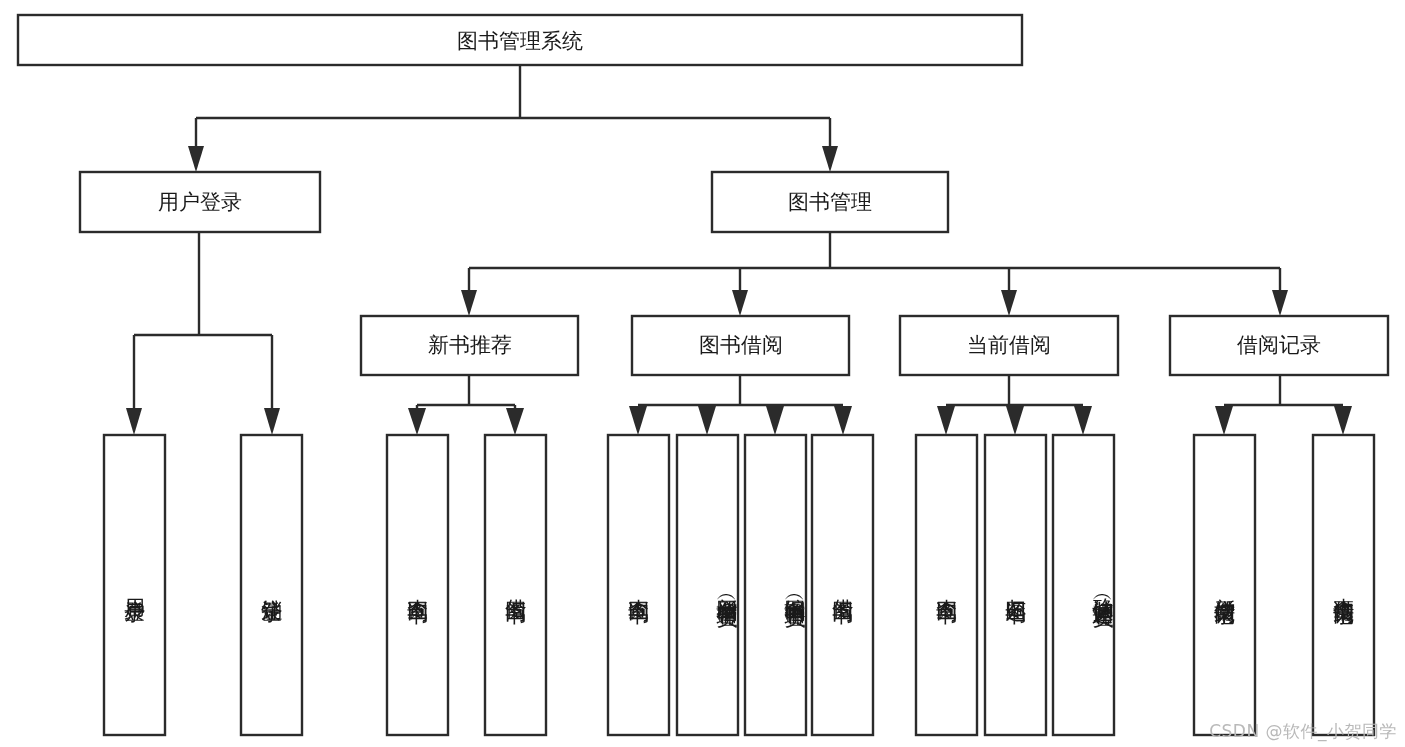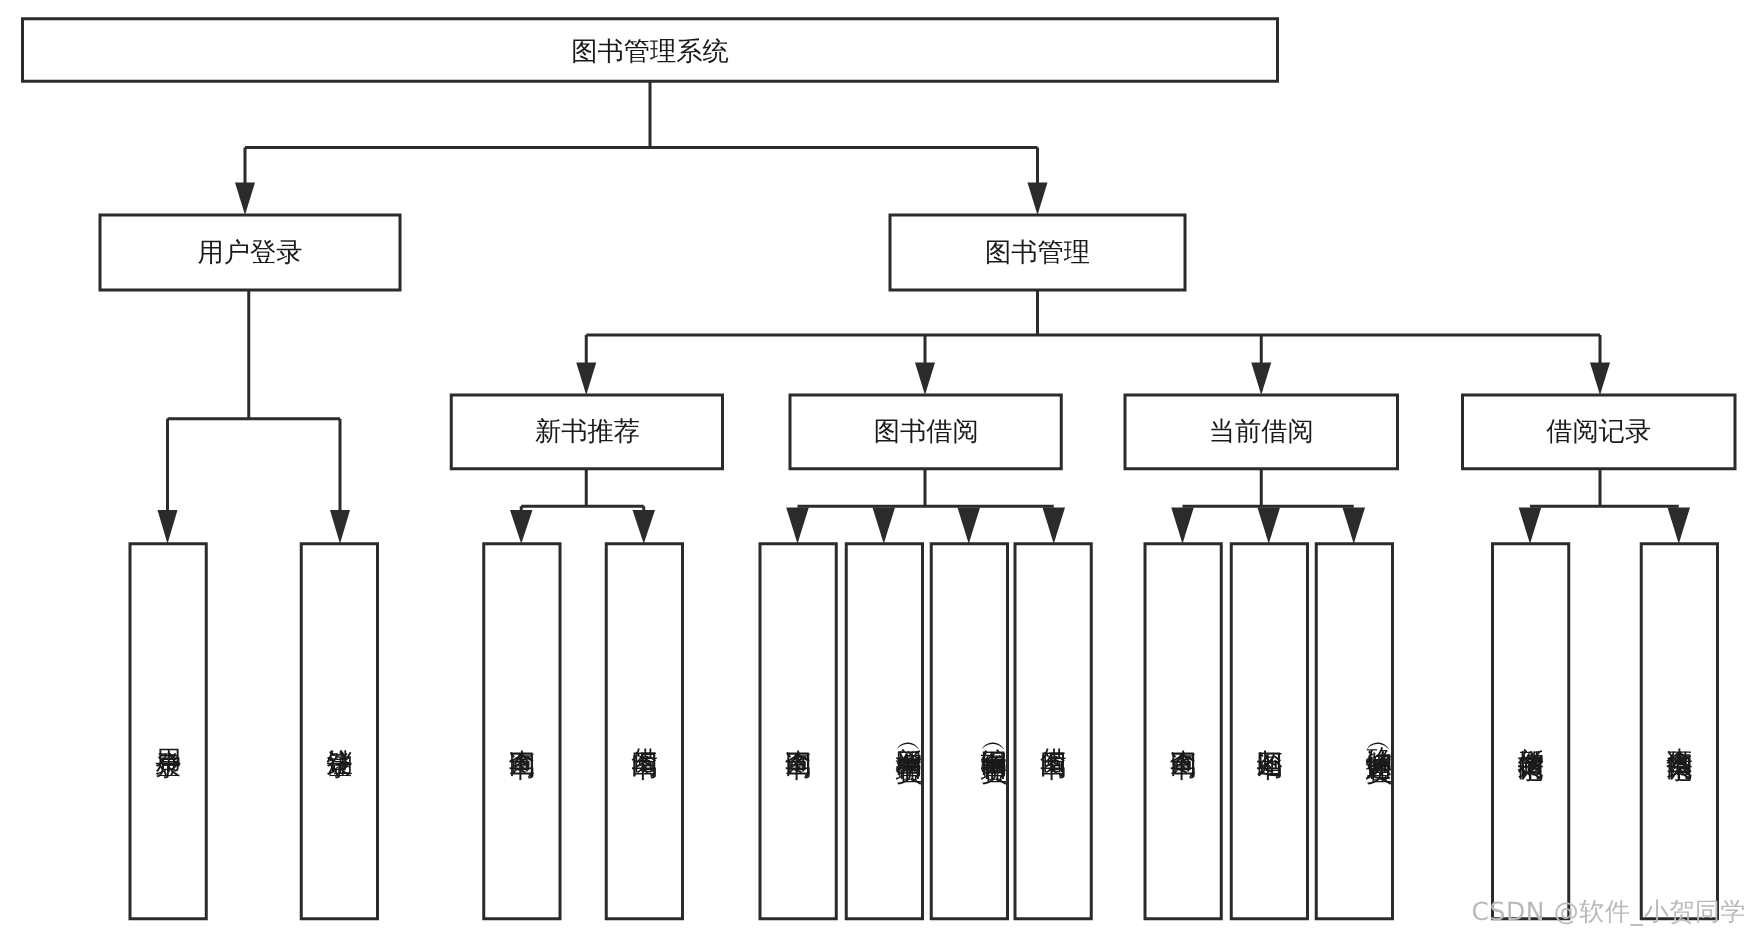--- a/index.html
+++ b/index.html
@@ -64,21 +64,21 @@
     pointer-events: none;
   }
   .vlabel.center-v {
     align-items: center;
   }
   .watermark {
     position: absolute;
     right: 8px;
     bottom: 4px;
     font-family: "DejaVu Sans", "Liberation Sans", sans-serif;
-    font-size: 20px;
+    font-size: 17px;
     color: #b9b9b9;
     letter-spacing: 0.5px;
     white-space: nowrap;
   }
 </style>
 </head>
 <body>
 
 <div id="diagram-root">
 

